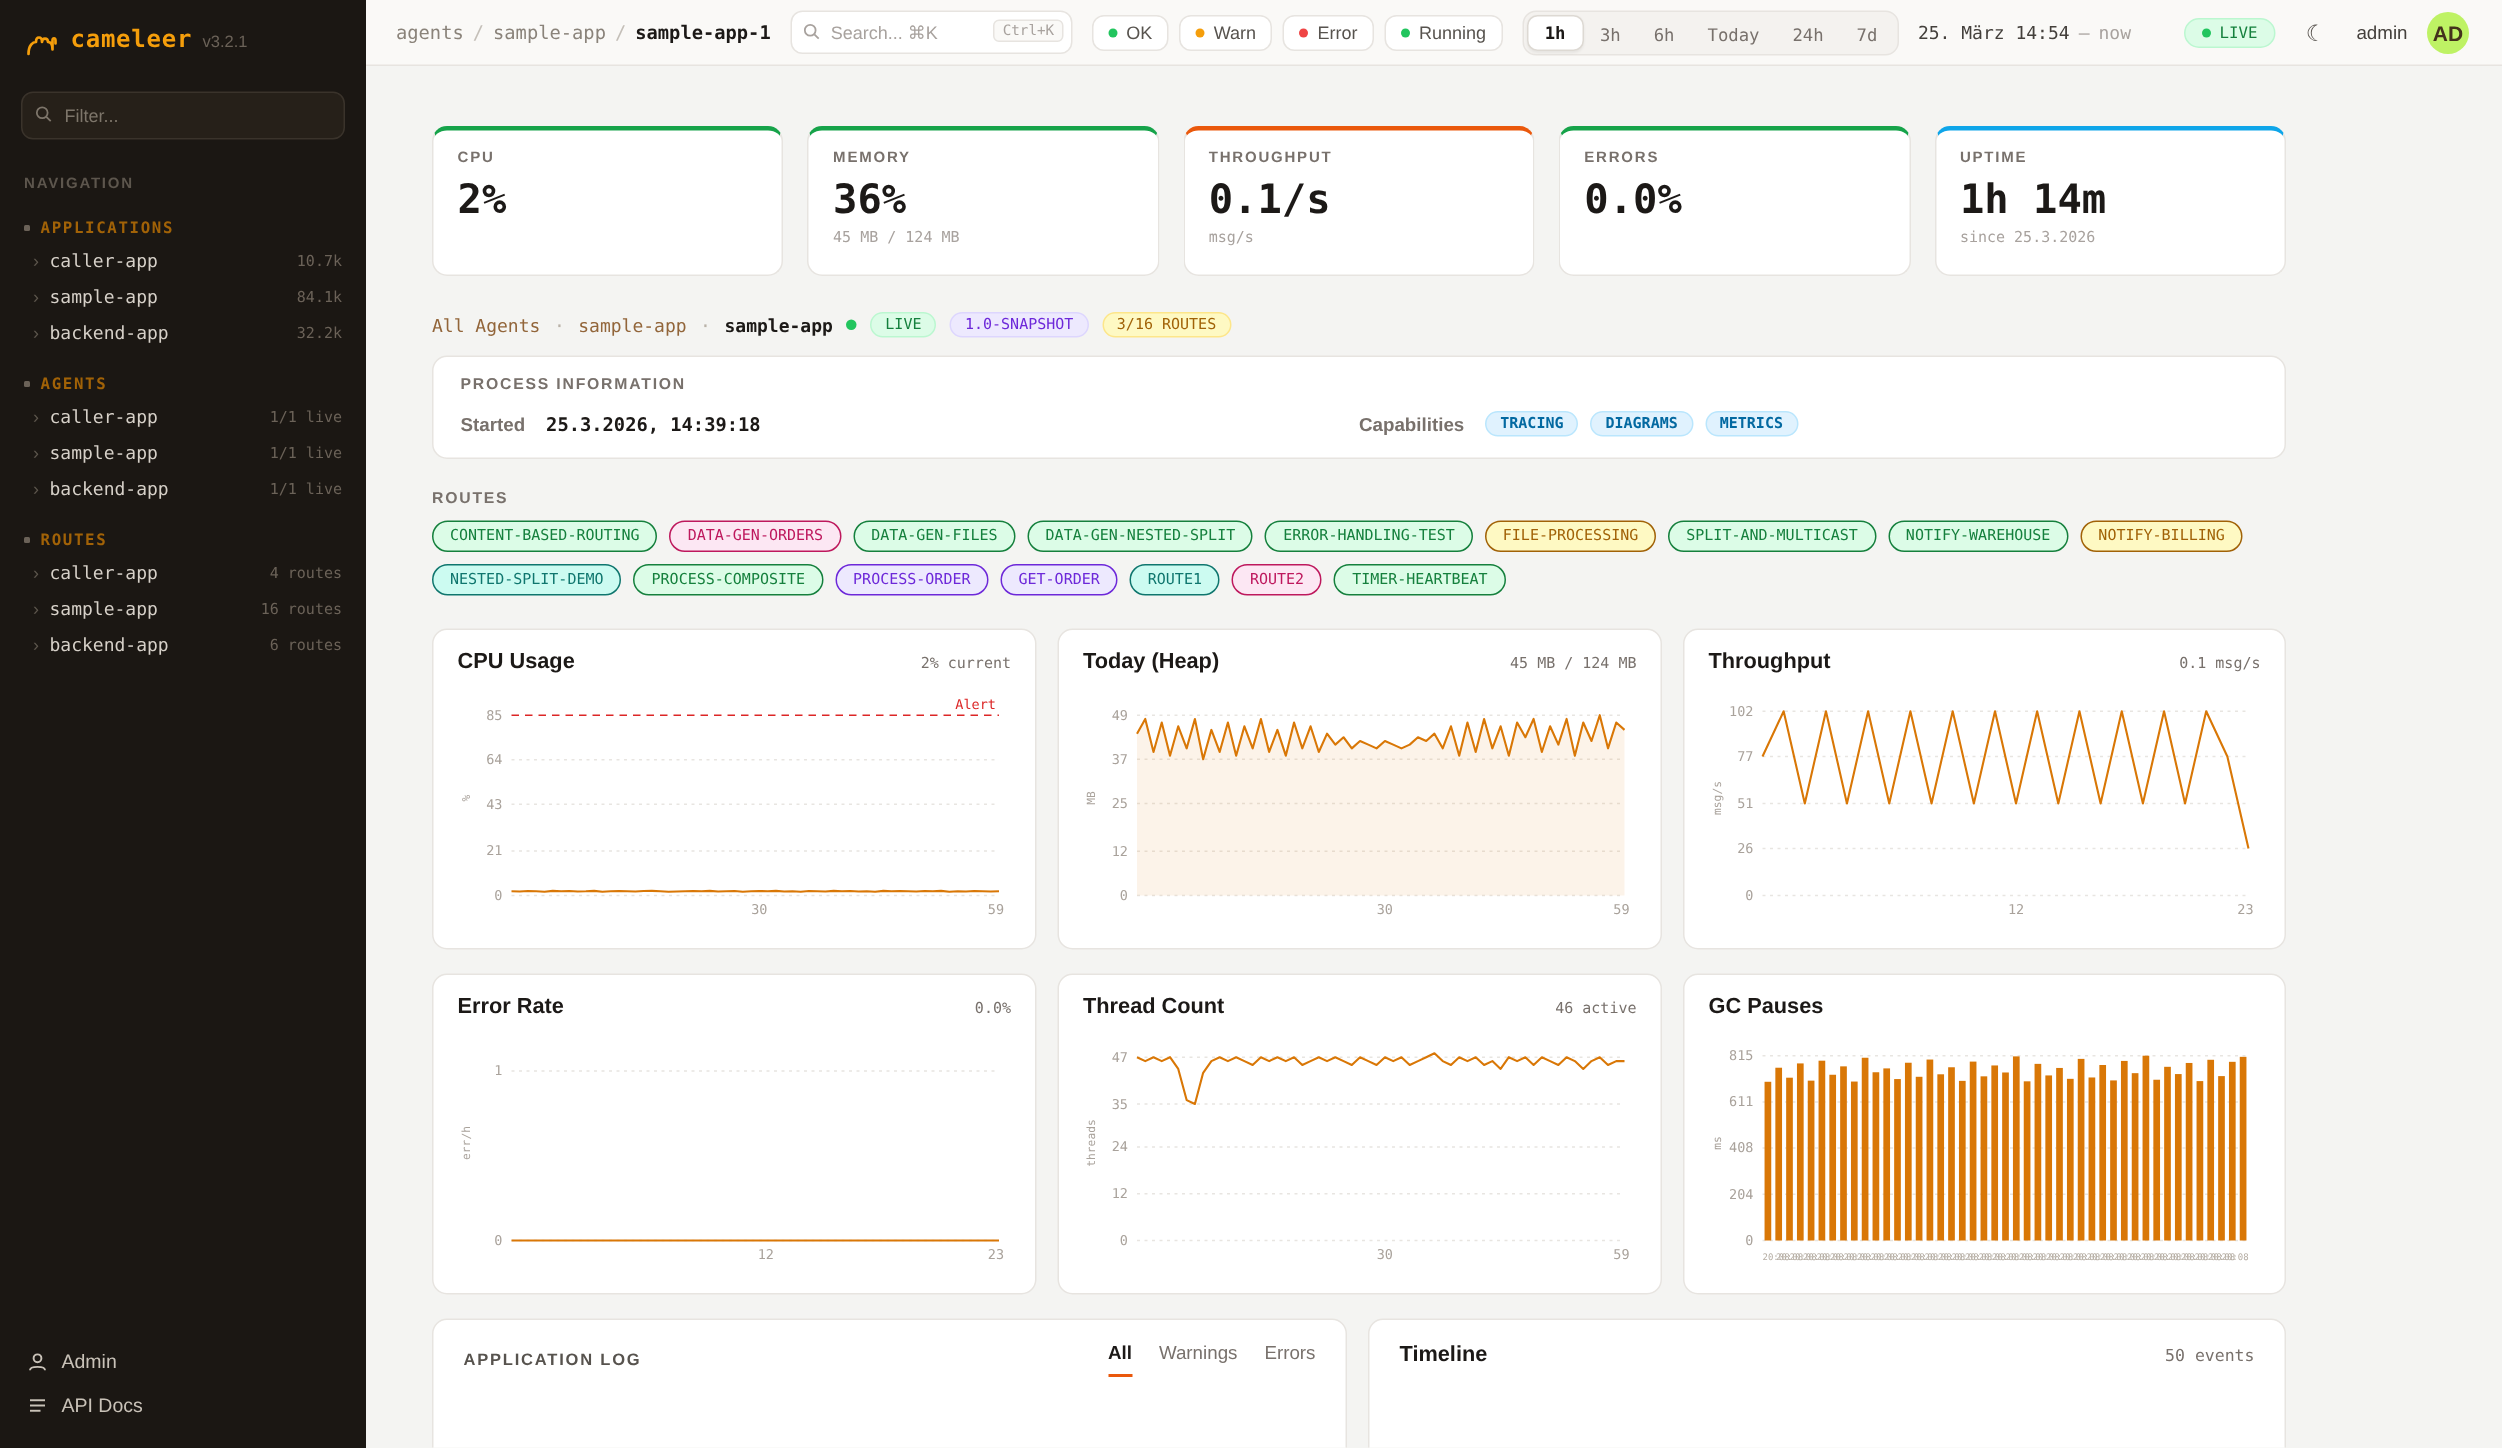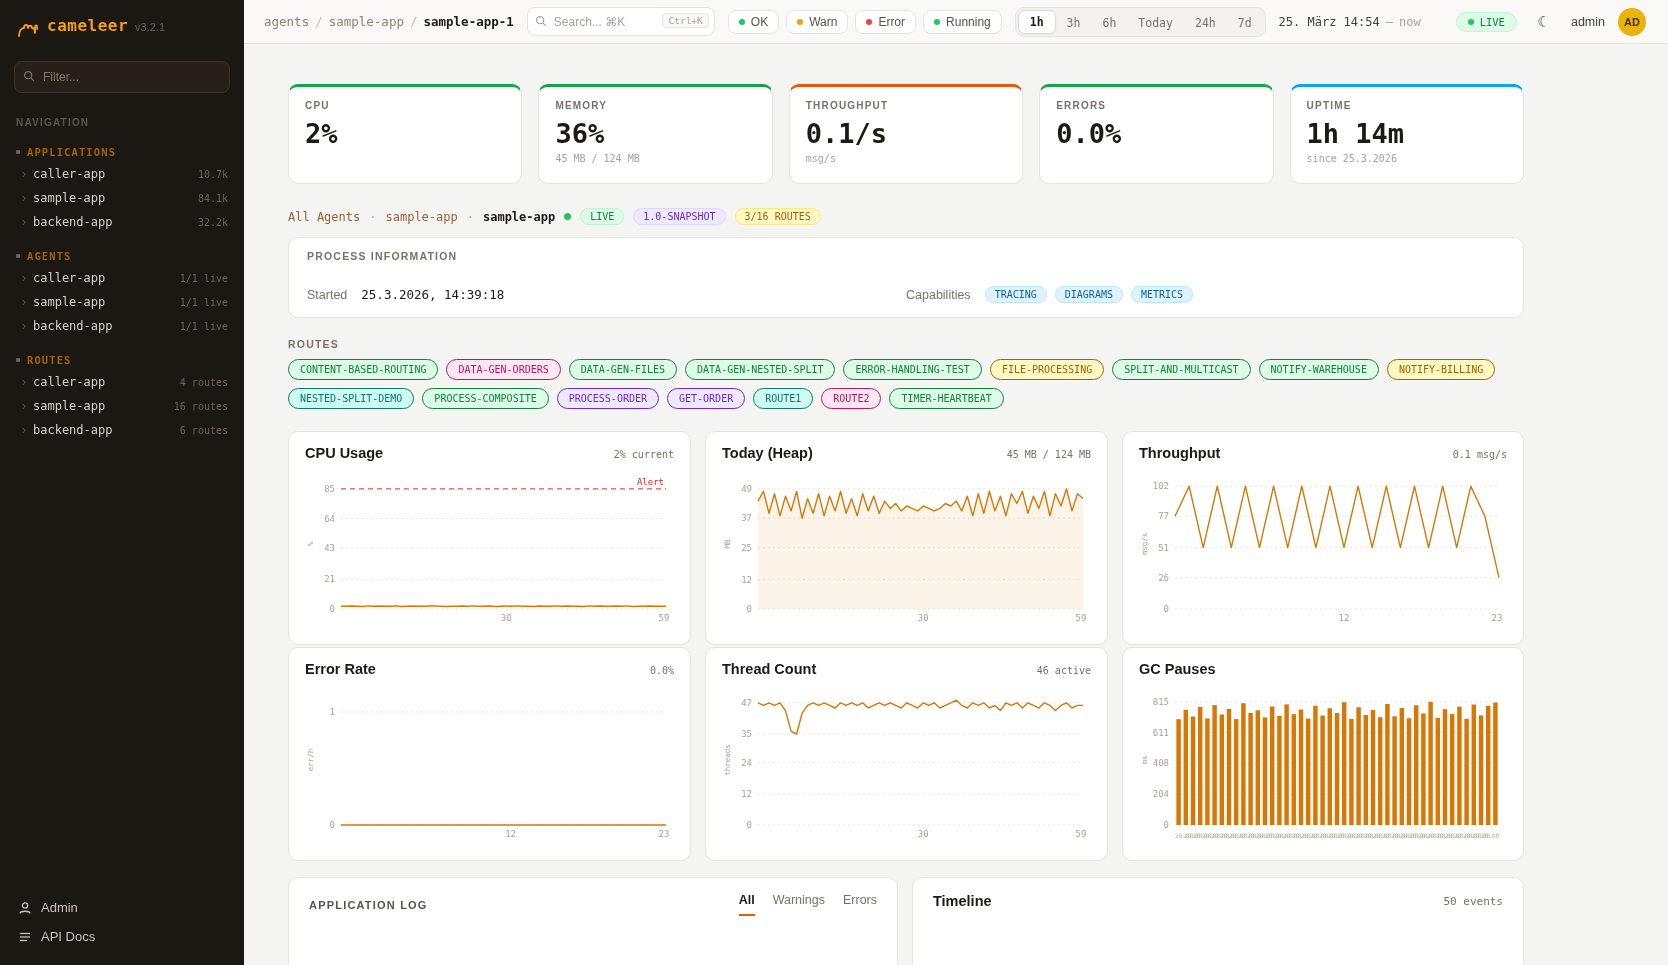--- a/index.html
+++ b/index.html
@@ -57,21 +57,21 @@
   .dot { width:6px; height:6px; border-radius:50%; display:inline-block; }
   .seg { display:flex; align-items:flex-end; background:#f4f2ef; border:1px solid #e7e4e0; border-radius:9px; padding:2px; }
   .seg button { border:none; background:transparent; font-family:"DejaVu Sans Mono",monospace; font-size:11.5px; color:#78716c; padding:4px 11px; border-radius:7px; cursor:pointer; white-space:nowrap; }
   .seg button.active { background:#fff; border:1px solid #ddd9d3; color:#1c1917; font-weight:bold; box-shadow:0 1px 2px rgba(0,0,0,.06); }
   .daterange { display:flex; align-items:center; gap:6px; font-family:"DejaVu Sans Mono",monospace; font-size:12px; color:#44403c; cursor:pointer; white-space:nowrap; }
   .daterange .dim { color:#a8a29e; }
   .spacer { flex:1; }
   .live-badge { display:flex; align-items:center; gap:6px; background:#dcfce7; color:#15803d; border:1px solid #bbf7d0; border-radius:999px; padding:3px 11px; font-family:"DejaVu Sans Mono",monospace; font-size:10.5px; cursor:pointer; }
   .theme-btn { width:28px; height:28px; border-radius:50%; border:none; background:transparent; color:#57534e; font-size:15px; cursor:pointer; }
   .user-name { font-size:12.5px; color:#44403c; }
-  .avatar { width:28px; height:28px; border-radius:50%; background:#eab308; color:#44321c; font-size:11px; font-weight:bold; display:flex; align-items:center; justify-content:center; cursor:pointer; }
+  .avatar { width:28px; height:28px; border-radius:50%; background:#bef264; color:#44321c; font-size:14px; font-weight:bold; display:flex; align-items:center; justify-content:center; cursor:pointer; }
 
   .content { padding:40px 0 0 44px; width:1280px; }
 
   
   .stats { display:grid; grid-template-columns:repeat(5,1fr); gap:16px; width:1236px; }
   .stat-card { background:#fff; border:1px solid #e7e4e0; border-top-width:3px; border-radius:10px; padding:13px 16px 12px; height:100px; }
   .stat-label { font-size:10px; letter-spacing:1.2px; color:#78716c; font-weight:bold; }
   .stat-value { font-family:"DejaVu Sans Mono",monospace; font-size:27px; font-weight:bold; color:#1c1917; margin-top:7px; }
   .stat-sub { font-family:"DejaVu Sans Mono",monospace; font-size:10px; color:#a8a29e; margin-top:4px; min-height:12px; }
 
@@ -87,33 +87,33 @@
   [data-color="green"]  { background:#dcfce7; border-color:#bbf7d0; color:#15803d; }
   [data-color="pink"]   { background:#fce7f3; border-color:#fbcfe8; color:#be185d; }
   [data-color="yellow"] { background:#fef9c3; border-color:#fde68a; color:#a16207; }
   [data-color="teal"]   { background:#ccfbf1; border-color:#99f6e4; color:#0f766e; }
   [data-color="purple"] { background:#ede9fe; border-color:#ddd6fe; color:#6d28d9; }
   [data-color="blue"]   { background:#e0f2fe; border-color:#bae6fd; color:#0369a1; }
 
   
   .proc-card { background:#fff; border:1px solid #e7e4e0; border-radius:10px; padding:12px 18px 14px; width:1236px; }
   .proc-title { font-size:10.5px; letter-spacing:1.2px; color:#78716c; font-weight:bold; }
-  .proc-grid { display:grid; grid-template-columns:1fr 1fr; margin-top:24px; align-items:center; }
+  .proc-grid { display:grid; grid-template-columns:1fr 1fr; margin-top:12px; align-items:center;font-weight:bold; }
   .kv { display:flex; align-items:center; gap:14px; }
   .kv .k { color:#78716c; font-size:12.5px; }
   .kv .v { font-family:"DejaVu Sans Mono",monospace; font-size:12.5px; color:#1c1917; }
   .caps { display:flex; align-items:center; gap:8px; }
 
   
   .routes-label { font-size:10.5px; letter-spacing:1.2px; color:#78716c; font-weight:bold; margin:20px 0 9px; }
   .route-chips { display:flex; flex-wrap:wrap; gap:8px; width:1236px; }
   .route-chip { font-family:"DejaVu Sans Mono",monospace; font-size:10px; border-radius:999px; border:1px solid; padding:4px 11px; cursor:pointer; white-space:nowrap; }
 
   
-  .charts { display:grid; grid-template-columns:repeat(3,1fr); gap:2px 14px; margin-top:22px; width:1236px; }
+  .charts { display:grid; grid-template-columns:repeat(3,1fr); gap:16px 14px; margin-top:22px; width:1236px; }
   .chart-card { background:#fff; border:1px solid #e7e4e0; border-radius:10px; padding:13px 16px; height:214px; }
   .chart-head { display:flex; align-items:baseline; justify-content:space-between; margin-bottom:8px; }
   .chart-title { font-size:14.5px; font-weight:bold; color:#1c1917; }
   .chart-meta { font-family:"DejaVu Sans Mono",monospace; font-size:10px; color:#78716c; }
   .chart-body { height:156px; }
   .chart-body text { font-family:"DejaVu Sans Mono",monospace; font-size:9px; fill:#a9a29b; }
 
   
   .bottom { display:grid; grid-template-columns:610px 1fr; gap:14px; margin-top:16px; width:1236px; }
   .panel { background:#fff; border:1px solid #e7e4e0; border-radius:10px; padding:15px 20px; height:260px; }

